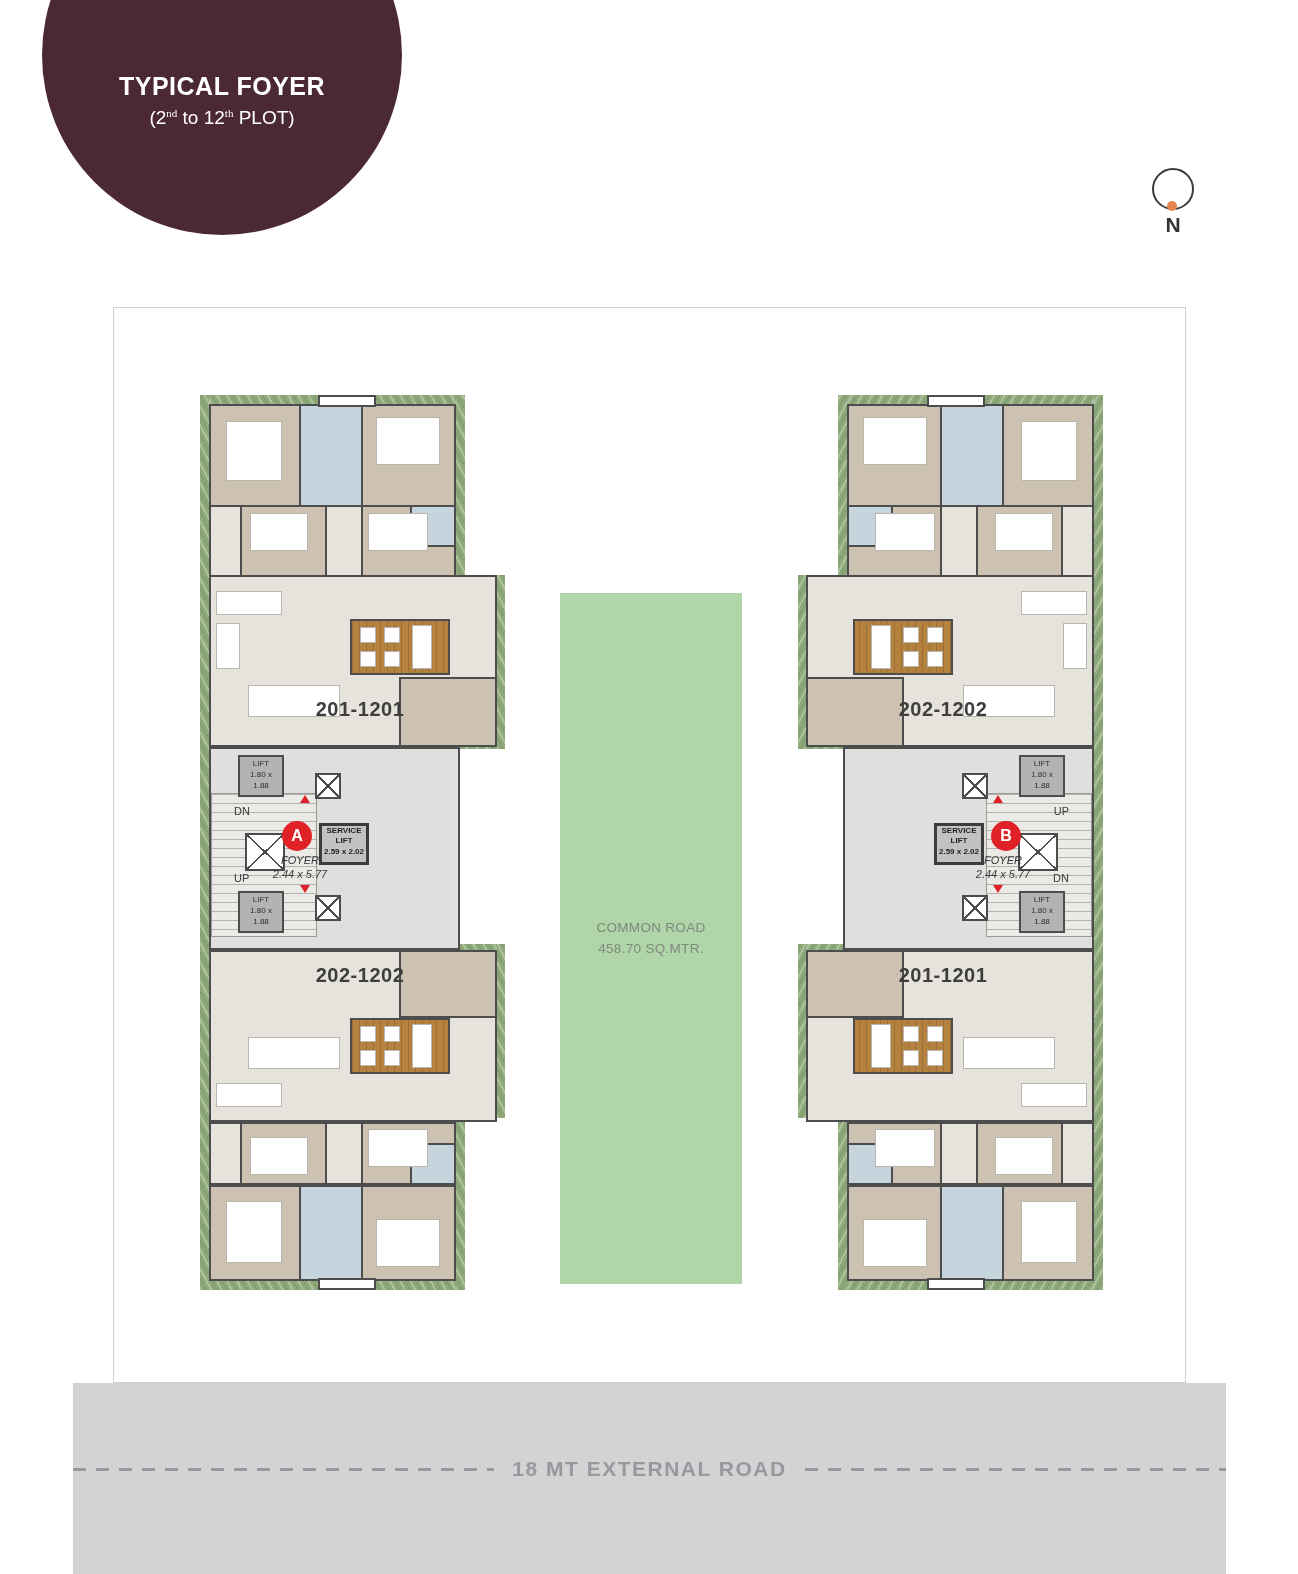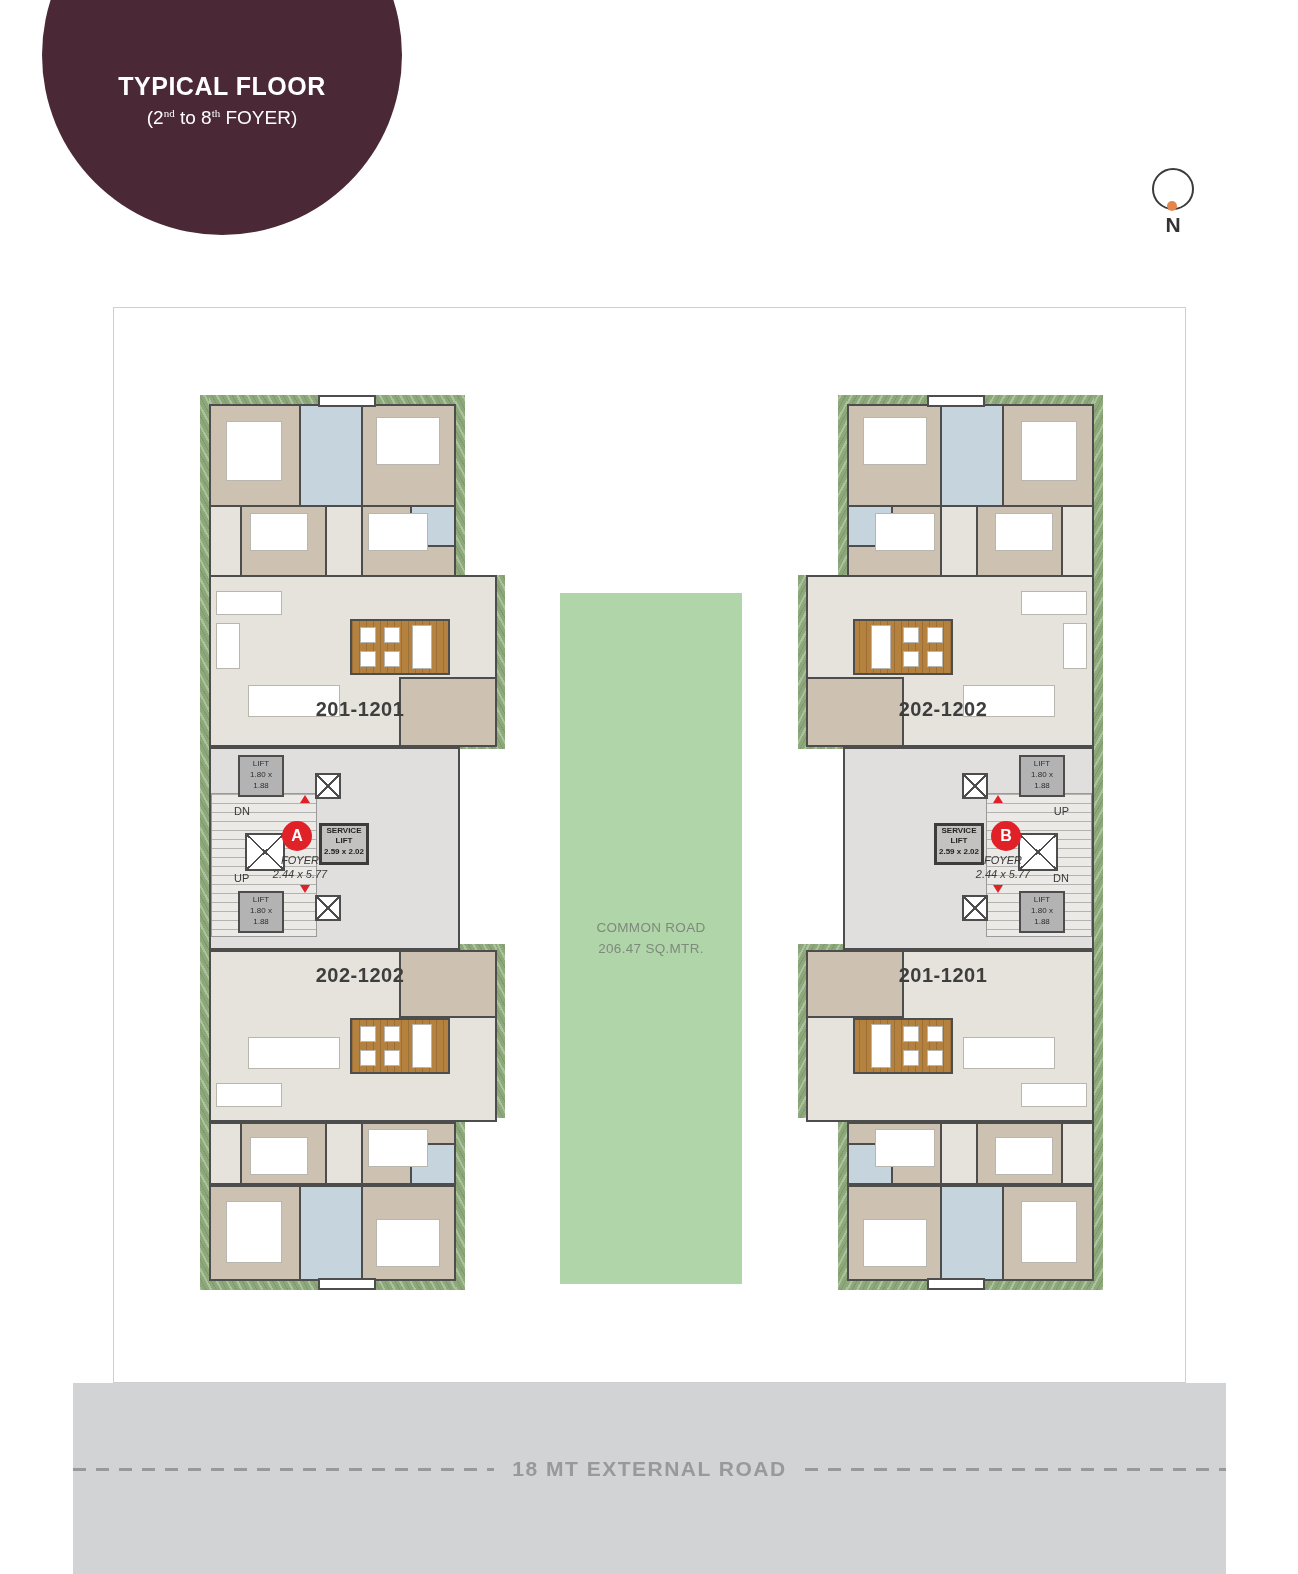--- a/index.html
+++ b/index.html
@@ -68,36 +68,36 @@
   .arr{position:absolute;width:0;height:0;border-left:5px solid transparent;border-right:5px solid transparent;}
   .arr-up{border-bottom:8px solid var(--marker-red);}
   .arr-dn{border-top:8px solid var(--marker-red);}
 </style>
 </head>
 <body>
 
 <div class="page">
 
   <div class="badge">
-    <div class="badge-title">TYPICAL FLOOR</div>
-    <div class="badge-subtitle"><span>(2</span><sup>nd</sup><span> to 8</span><sup>th</sup><span> FOYER)</span></div>
+    <div class="badge-title">TYPICAL FOYER</div>
+    <div class="badge-subtitle"><span>(2</span><sup>nd</sup><span> to 12</span><sup>th</sup><span> PLOT)</span></div>
   </div>
 
   <div class="north">
     <div class="north-circle">
       <span class="north-dot"></span>
     </div>
     <div class="north-label">N</div>
   </div>
 
   <div class="site-boundary"></div>
 
   <div class="common-plot">
     <div>COMMON ROAD</div>
-    <div>206.47 SQ.MTR.</div>
+    <div>458.70 SQ.MTR.</div>
   </div>
 
   <div class="tower tower--a">
     <div class="shapes" id="shapesA">
 
       <div class="s pl" style="left:0;top:0;width:265px;height:9px"></div>
       <div class="s pl" style="left:0;top:0;width:9px;height:895px"></div>
       <div class="s pl" style="left:0;top:886px;width:265px;height:9px"></div>
       <div class="s pl" style="left:256px;top:0;width:9px;height:182px"></div>
       <div class="s pl" style="left:256px;top:180px;width:49px;height:8px"></div>

